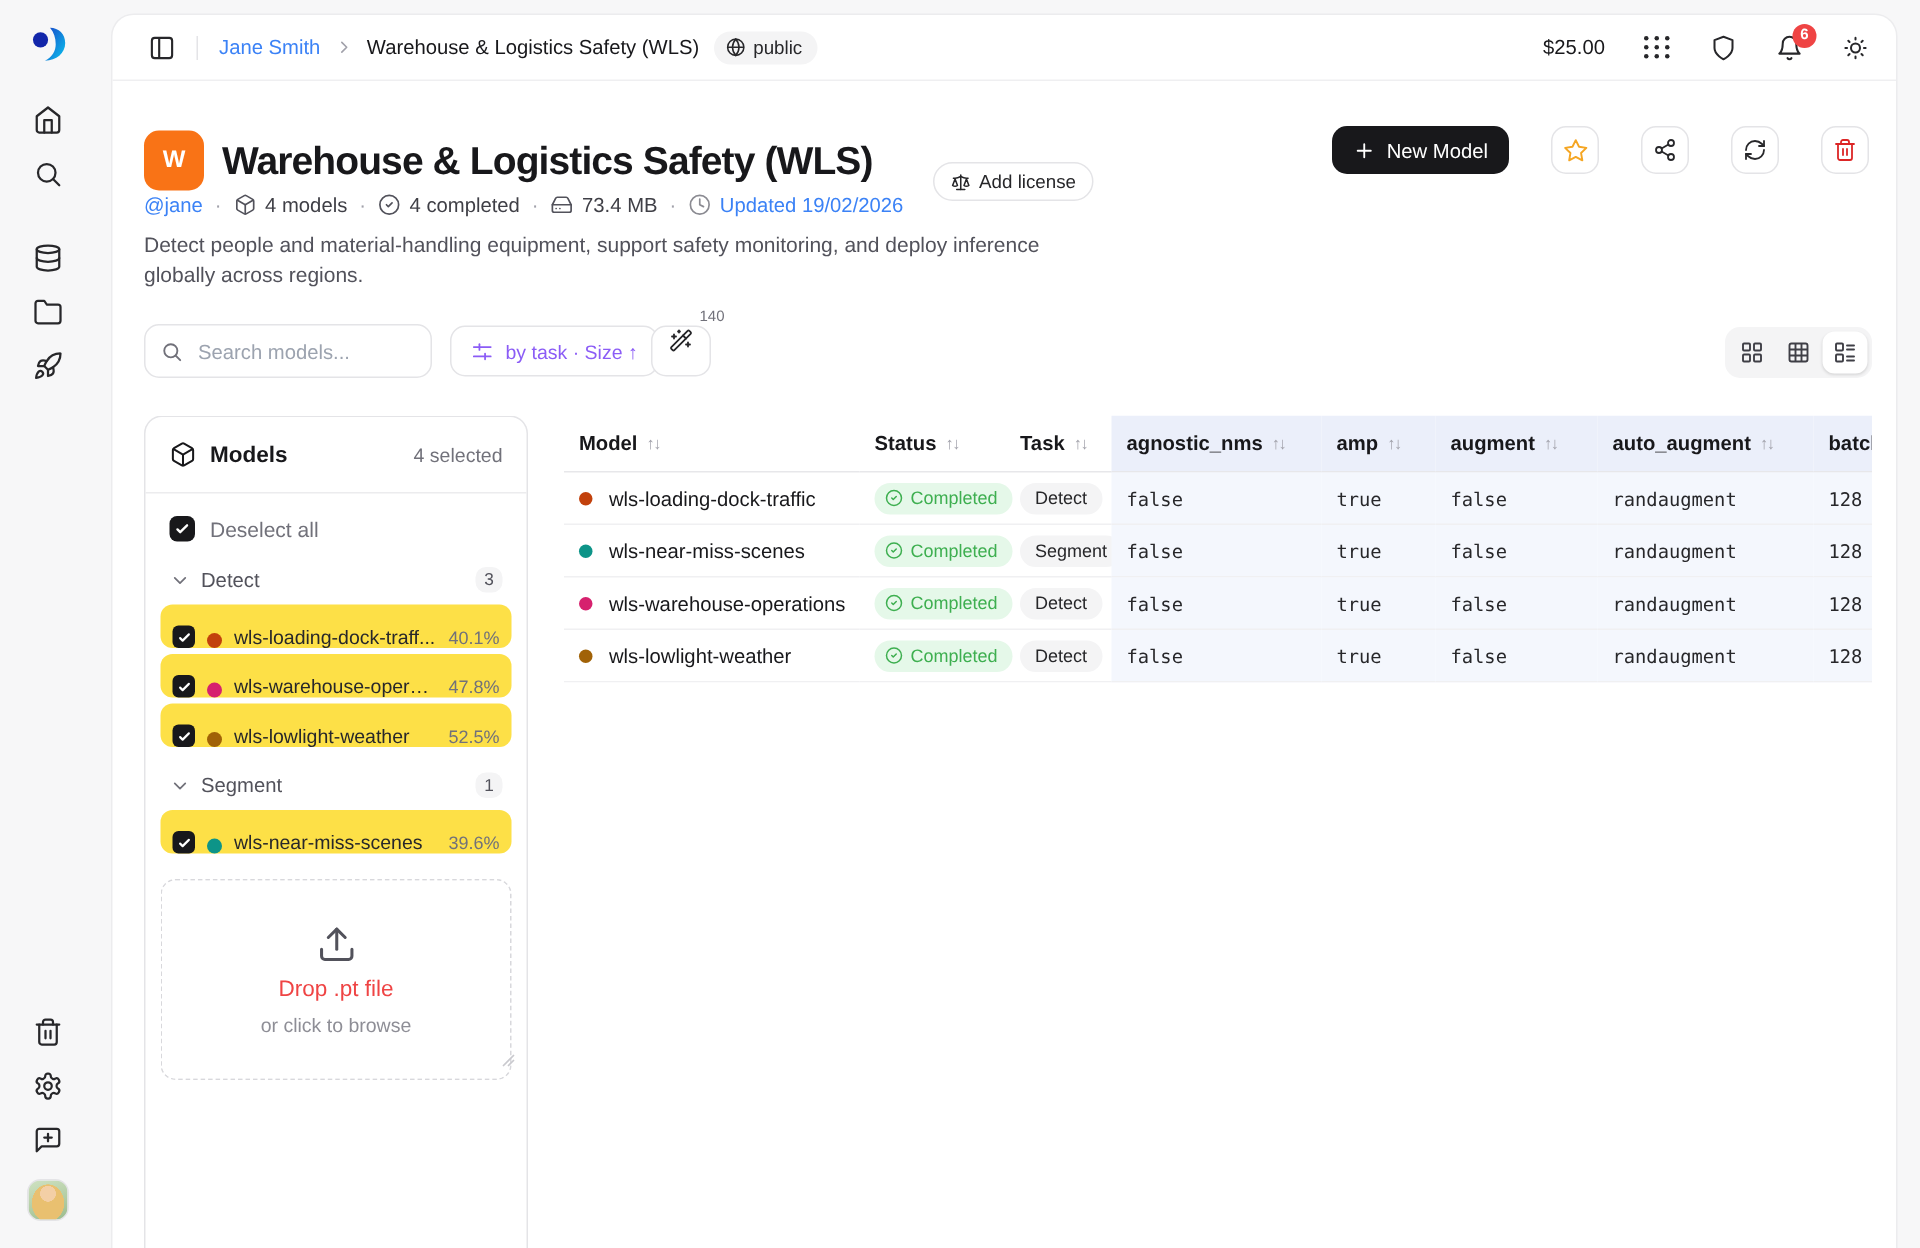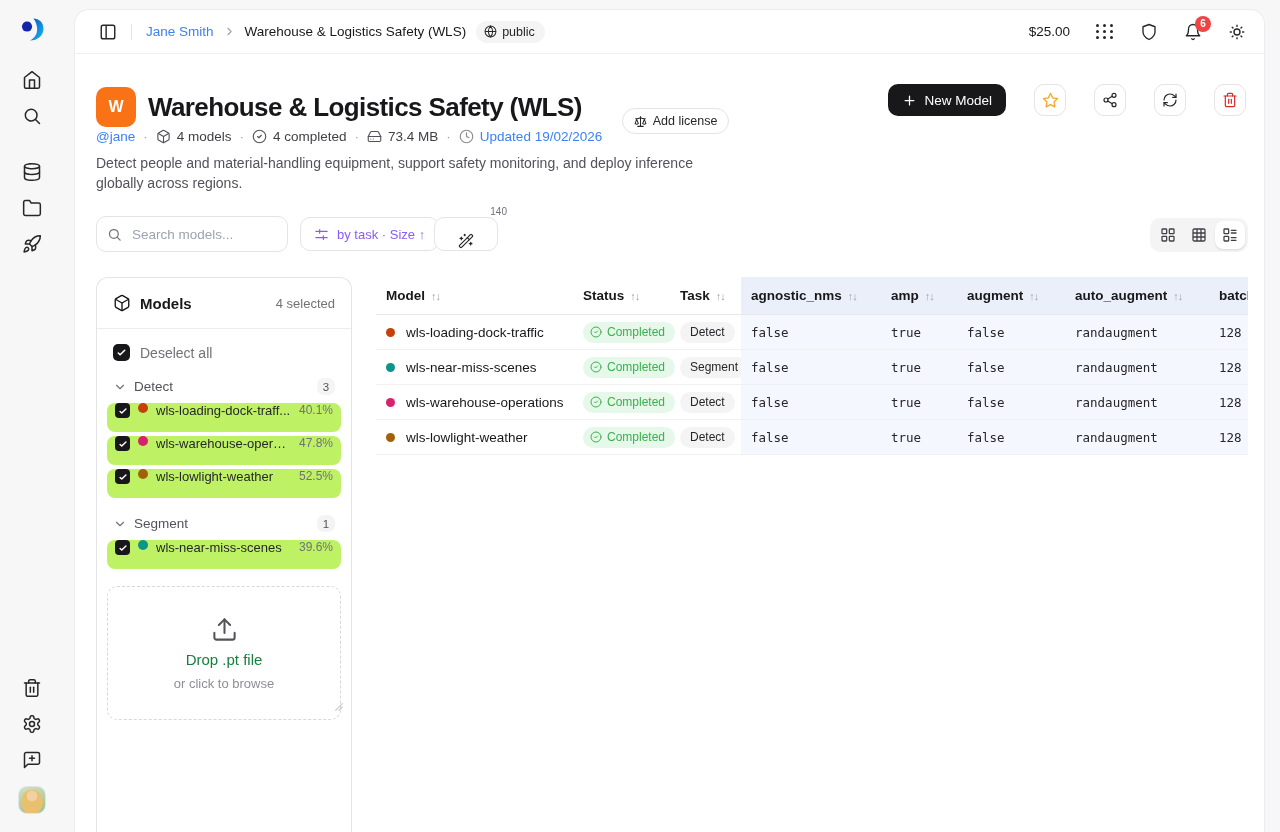--- a/index.html
+++ b/index.html
@@ -67,50 +67,50 @@
   .desc { position:absolute; left:21px; top:143px; width:632px; font-size:14px; line-height:20px; color:#52525b; }
 
   
   .search { position:absolute; left:21px; top:206px; width:192px; height:36px; border:1px solid #e4e4e7;
     border-radius:10px; background:#fff; display:flex; align-items:center; padding:0 10px; gap:8px; color:#71717a; }
   .search input { border:none; outline:none; flex:1; font-size:13.5px; font-family:inherit; color:#18181b; background:transparent; width:100%; }
   .search input::placeholder { color:#9ca3af; }
   .btn-filter { position:absolute; left:225px; top:207px; height:34px; display:flex; align-items:center; gap:8px;
     padding:0 13px; border:1px solid #e4e4e7; border-radius:10px; background:#fff; font-size:13px; font-weight:500;
     color:#8b5cf6; cursor:pointer; font-family:inherit; }
-  .btn-wand { position:absolute; left:359px; top:207px; width:64px; height:34px; border:1px solid #e4e4e7;
-    border-radius:10px; background:#fff; display:flex; align-items:flex-end; justify-content:center; cursor:pointer; }
+  .btn-wand { position:absolute; left:359px; top:207px; width:40px; height:34px; border:1px solid #e4e4e7;
+    border-radius:10px; background:#fff; display:flex; align-items:flex-start; justify-content:center; cursor:pointer; }
   .wand-count { position:absolute; top:-12px; right:-10px; font-size:10px; color:#71717a; }
   .views { position:absolute; right:16px; top:208px; height:34px; background:#f4f4f5; border-radius:10px;
     display:flex; align-items:center; padding:3px; gap:1px; }
   .view-btn { width:30px; height:28px; border:none; background:transparent; border-radius:8px; color:#3f3f46;
     display:flex; align-items:center; justify-content:center; cursor:pointer; }
   .view-btn.active { background:#fff; box-shadow:0 1px 2px rgba(0,0,0,.12); }
 
   
   .panel { position:absolute; left:21px; top:267px; width:256px; height:556px; background:#fff;
     border:1px solid #e4e4e7; border-bottom:none; border-radius:12px 12px 0 0; }
   .panel-h { height:51px; display:flex; align-items:center; gap:9px; padding:0 16px; border-bottom:1px solid #ececee; }
   .panel-h .t { font-size:15px; font-weight:700; }
   .panel-h .sel { margin-left:auto; font-size:13px; color:#71717a; }
   .panel-body { padding:11px 10px 0; }
   .row-deselect { display:flex; align-items:center; gap:10px; padding:4px 6px; font-size:14px; color:#71717a; cursor:pointer; }
   .cb { width:17px; height:17px; background:#18181b; border-radius:5px; display:flex; align-items:center; justify-content:center; flex:none; cursor:pointer; }
   .cb.sm { width:15px; height:15px; border-radius:4px; }
   .group-h { display:flex; align-items:center; gap:7px; padding:13px 6px 8px; font-size:13.5px; color:#52525b; cursor:pointer; }
   .group-h .cnt { margin-left:auto; background:#f4f4f5; border-radius:7px; min-width:18px; height:17px; font-size:11.5px;
     color:#52525b; display:flex; align-items:center; justify-content:center; padding:0 5px; }
-  .pitem { display:flex; align-items:flex-start; gap:8px; height:29px; background:#bef264; border-radius:8px;
+  .pitem { display:flex; align-items:flex-end; gap:8px; height:29px; background:#fde047; border-radius:8px;
     padding:0 8px; margin-bottom:4px; font-size:13px; cursor:pointer; }
   .pitem .dot { width:10px; height:10px; border-radius:50%; flex:none; }
   .pitem .nm { flex:1; white-space:nowrap; overflow:hidden; text-overflow:ellipsis; color:#27272a; }
   .pitem .pct { font-size:12px; color:#71717a; flex:none; }
   .dropzone { margin-top:17px; height:134px; border:1.5px dashed #d8d8dc; border-radius:10px;
     display:flex; flex-direction:column; align-items:center; justify-content:center; gap:8px; cursor:pointer; }
-  .dropzone .dt { font-size:15px; font-weight:500; color:#15803d; }
+  .dropzone .dt { font-size:15px; font-weight:500; color:#ef4444; }
   .dropzone .ds { font-size:13px; color:#8e8e96; }
   .grip { position:absolute; right:7px; top:424px; color:#c9c9ce; cursor:nwse-resize; }
 
   
   .tablewrap { position:absolute; left:301px; top:267px; width:872px; overflow:hidden; }
   .tgrid { display:grid; grid-template-columns:197px 97px 71px 140px 76px 108px 144px 60px; align-items:stretch;text-align:right; }
   .th { height:38px; display:flex; align-items:center; padding-left:10px; font-size:13.5px; font-weight:700;
     color:#18181b; border-bottom:1px solid #e7e7ea; white-space:nowrap; cursor:pointer; }
   .th .sort { font-size:11px; color:#a1a1aa; margin-left:6px; letter-spacing:-1px; font-weight:400; }
   .th.hl { background:#ebeffa; }

